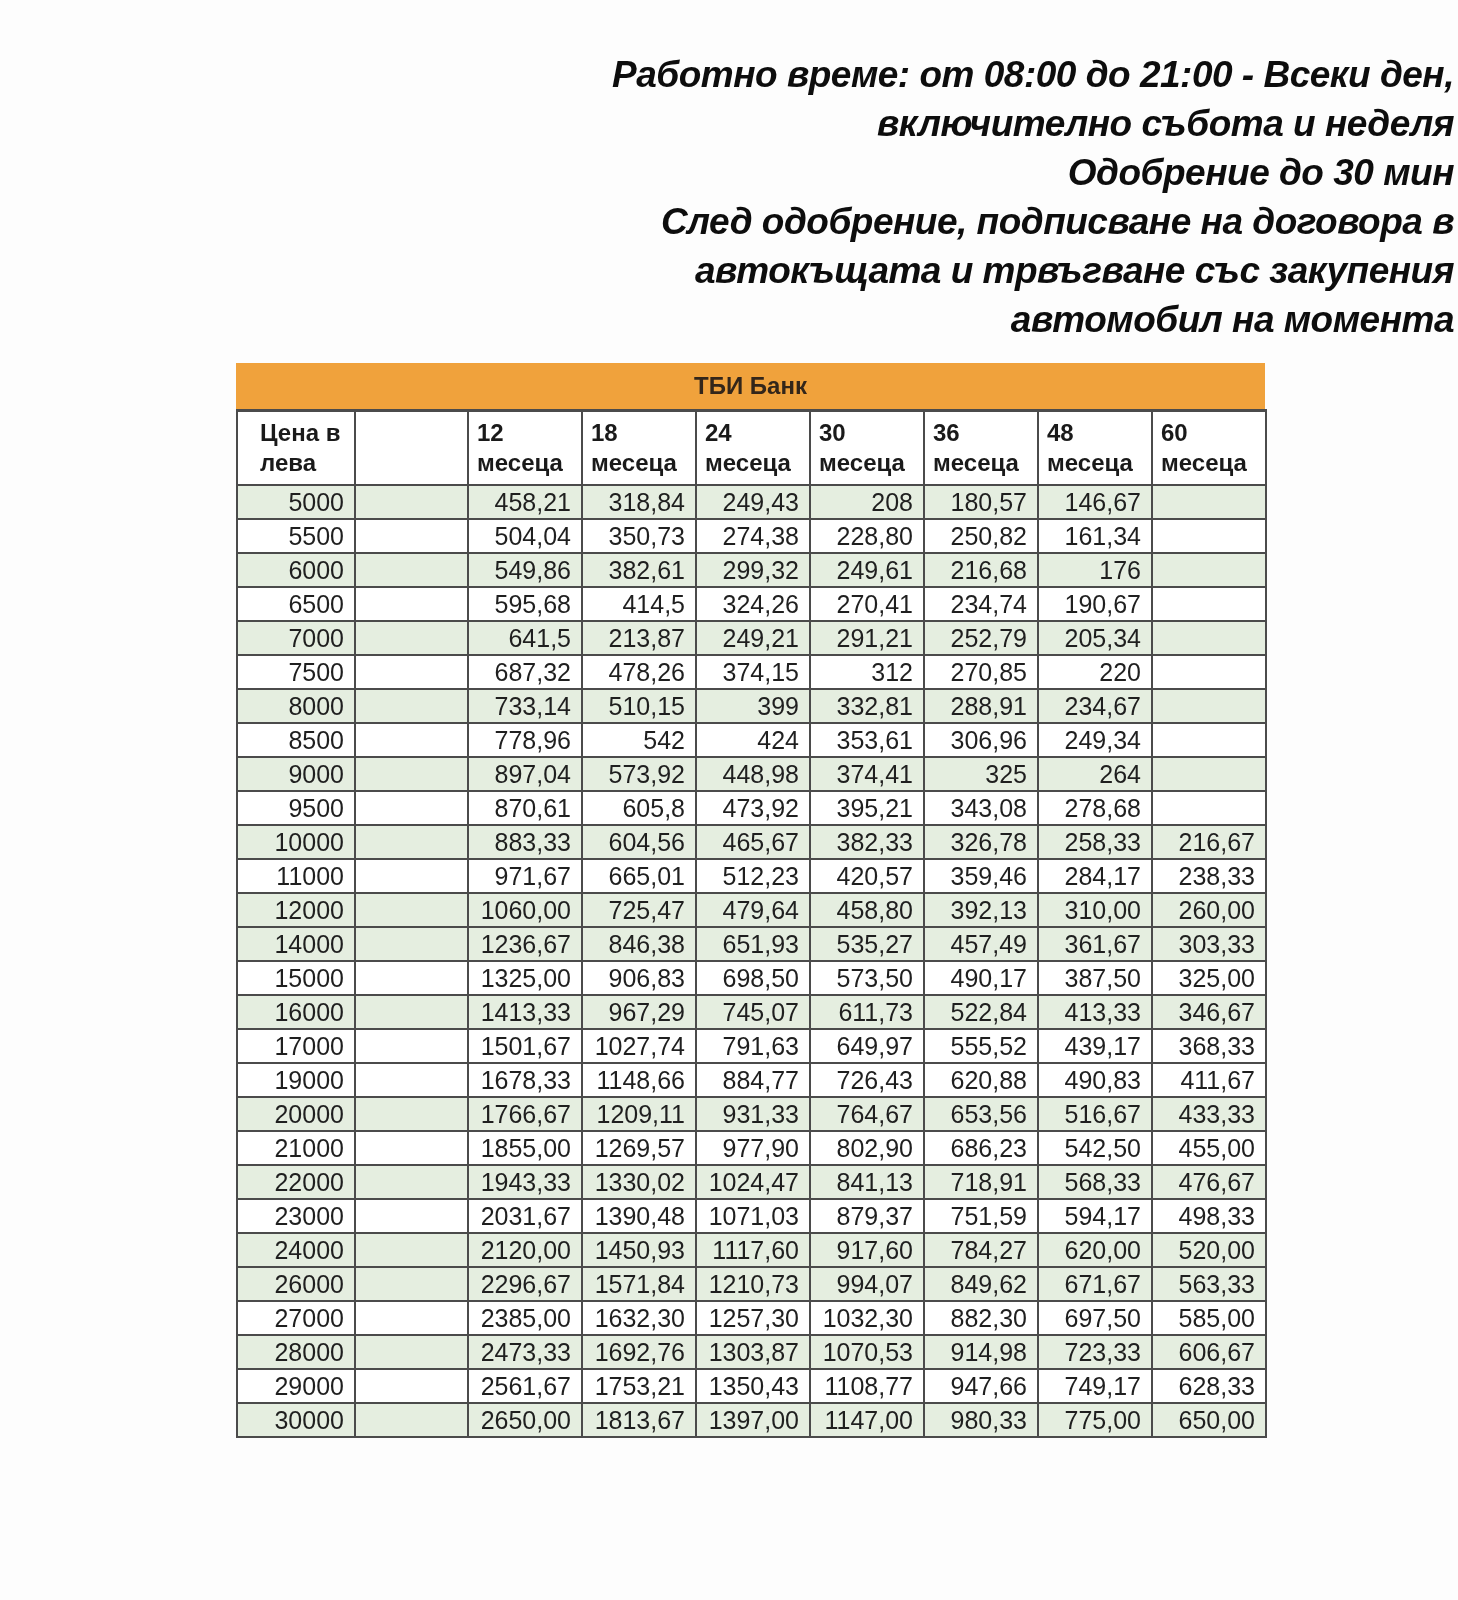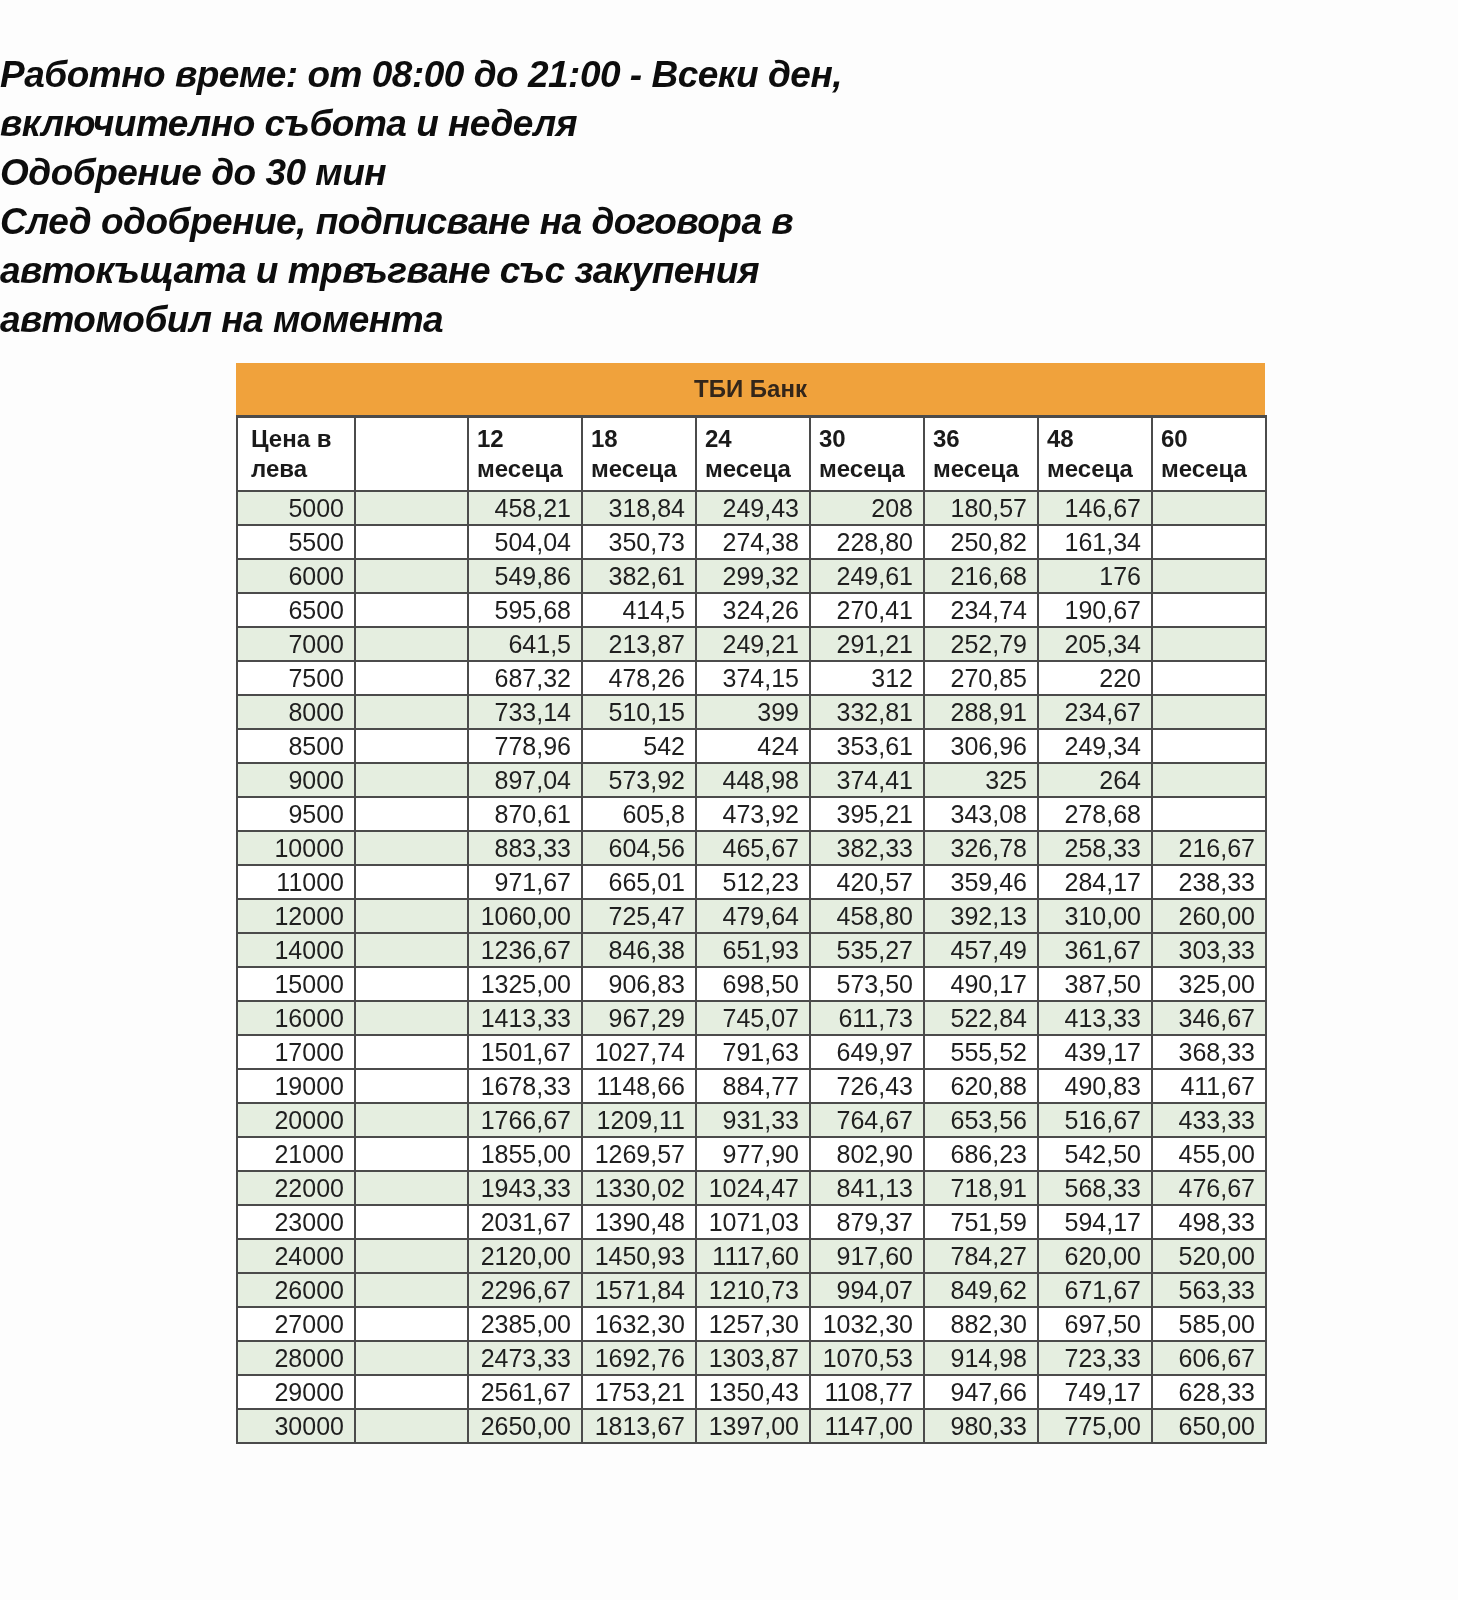--- a/index.html
+++ b/index.html
@@ -15,37 +15,37 @@
   .page {
     position: relative;
     width: 1458px;
     height: 1600px;
   }
   .title {
     position: absolute;
     left: 0;
     right: 4px;
     top: 50px;
-    text-align: left;
+    text-align: right;
     font-style: italic;
     font-weight: bold;
     font-size: 37px;
     line-height: 49px;
     color: #0d0d0d;
     letter-spacing: -0.5px;
   }
   .table-wrap {
     position: absolute;
     left: 236px;
     top: 363px;
     width: 1029px;
   }
   .bank-banner {
     width: 100%;
-    height: 52px;
+    height: 46px;
     background: #F0A23C;
     display: flex;
     align-items: center;
     justify-content: center;
     font-weight: bold;
     font-size: 24px;
     color: #33261a;
   }
   table.price-table {
     border-collapse: collapse;
@@ -65,21 +65,21 @@
     background: #fff;
     font-weight: bold;
     font-size: 24px;
     line-height: 30px;
     color: #1a1a1a;
     text-align: left;
     vertical-align: middle;
     padding: 2px 4px 2px 8px;
   }
   table.price-table th.price-head {
-    padding-left: 13px;
+    padding-left: 22px;
   }
   table.price-table td {
     height: 32px;
     font-size: 25px;
     line-height: 32px;
     color: #1f1f1f;
     text-align: right;
     padding: 0 10px 0 0;
   }
   tr.green td { background: #E5EEE0; }

